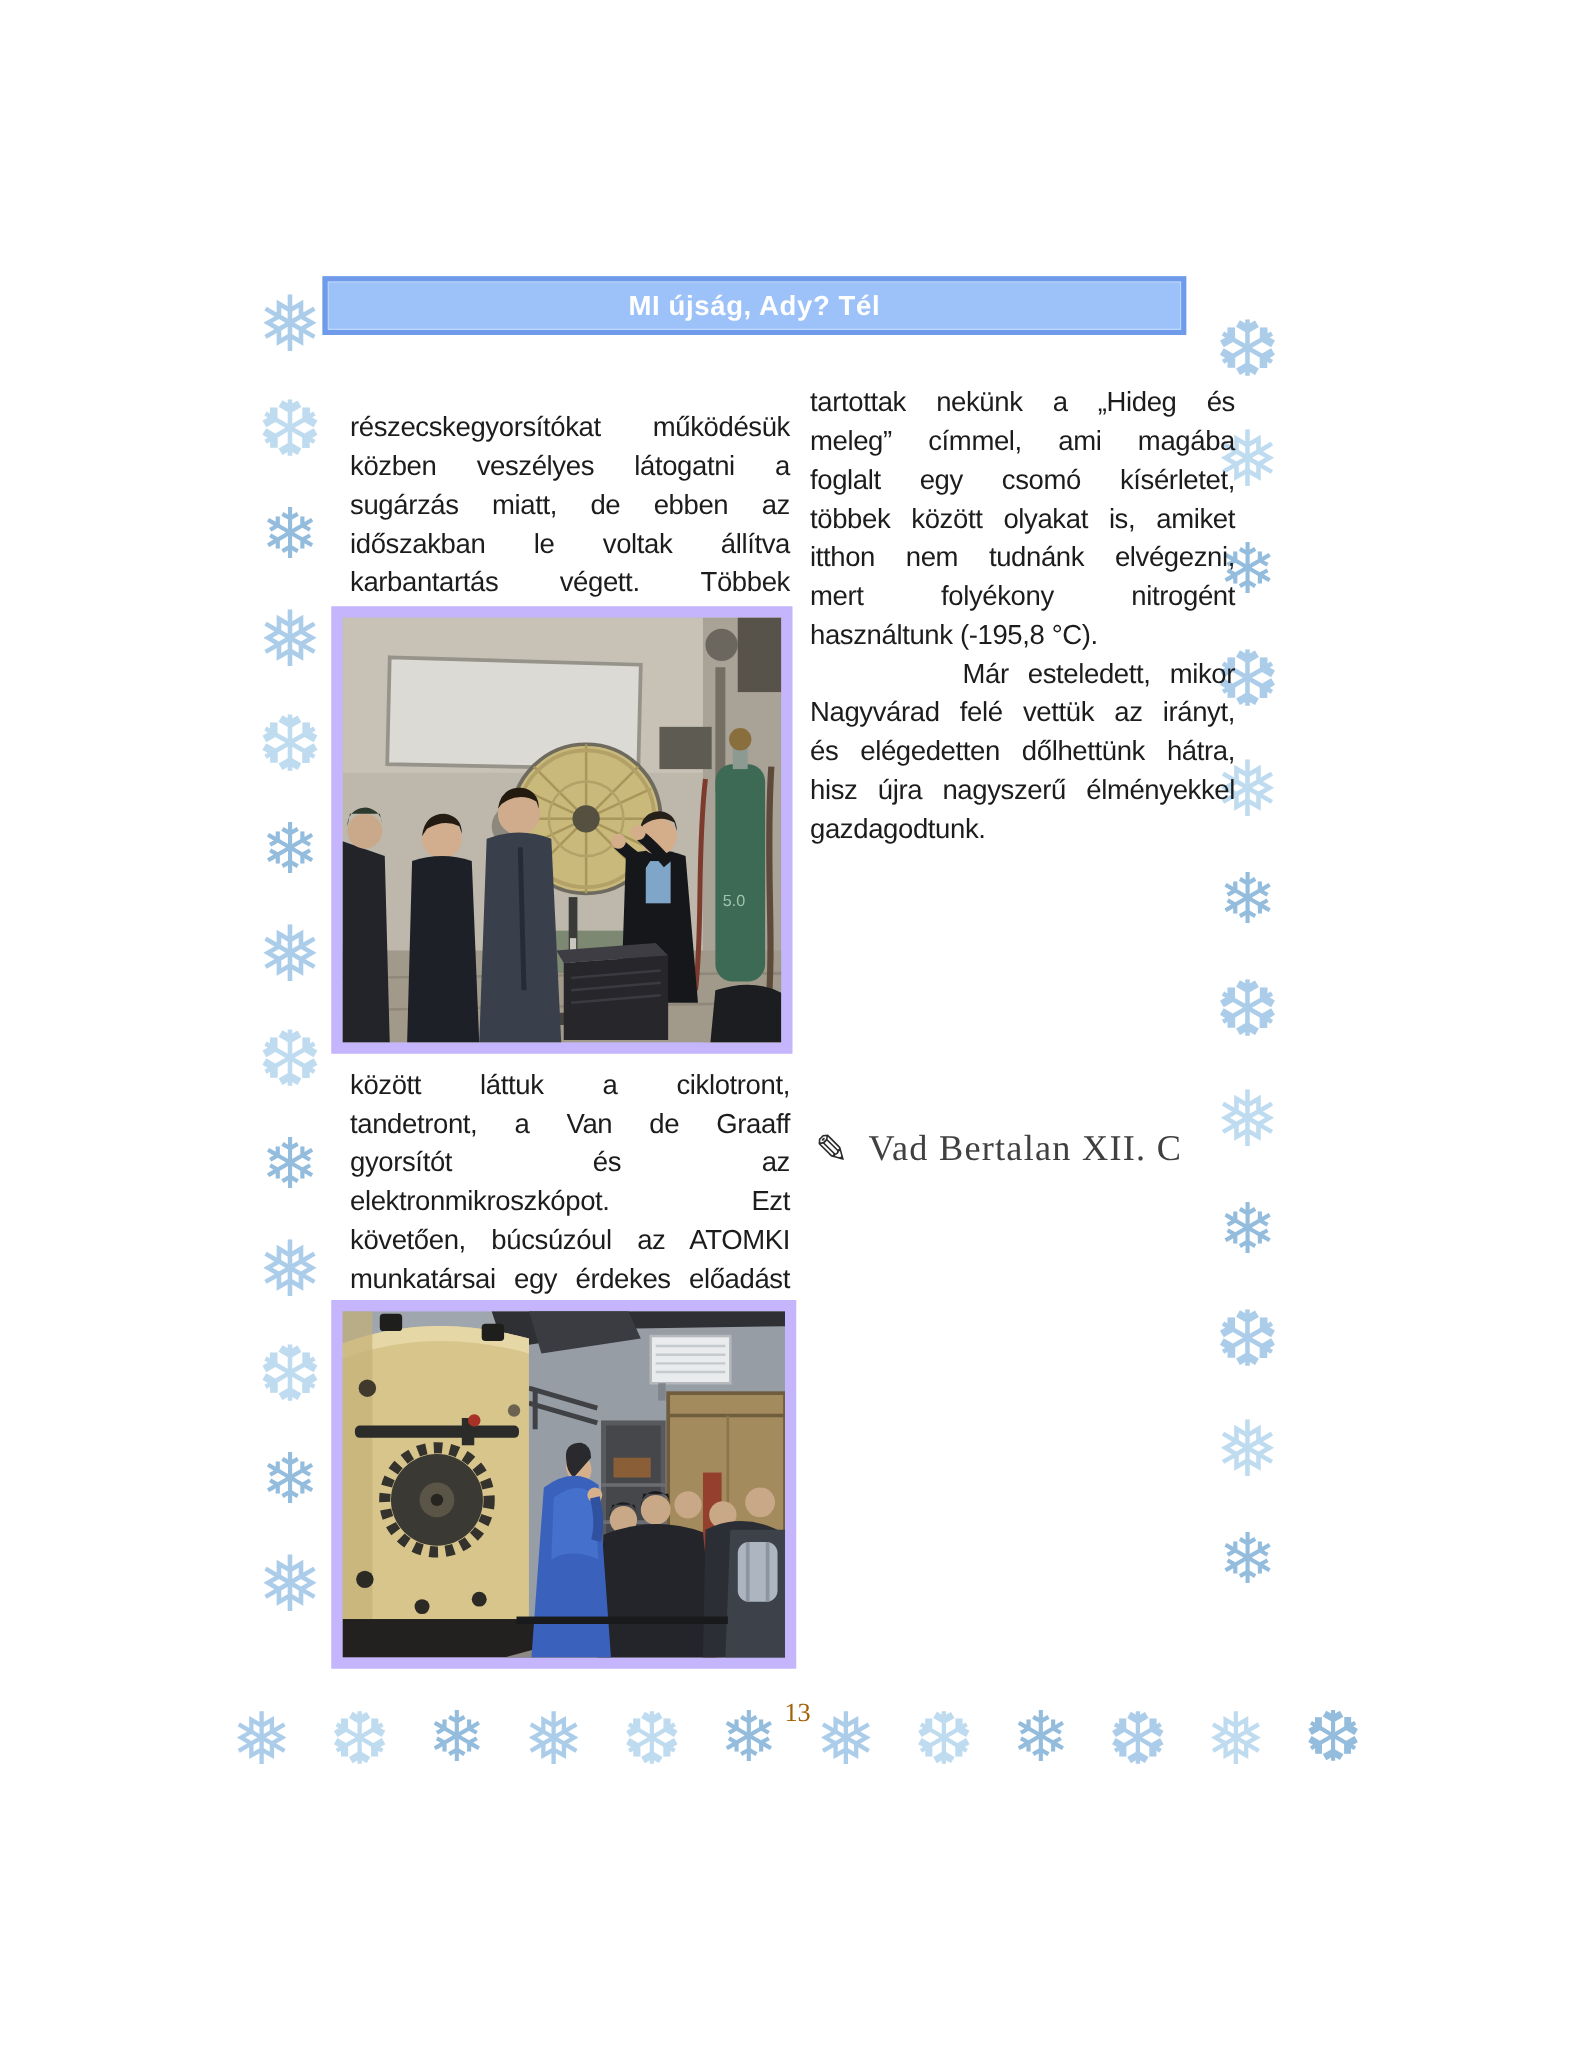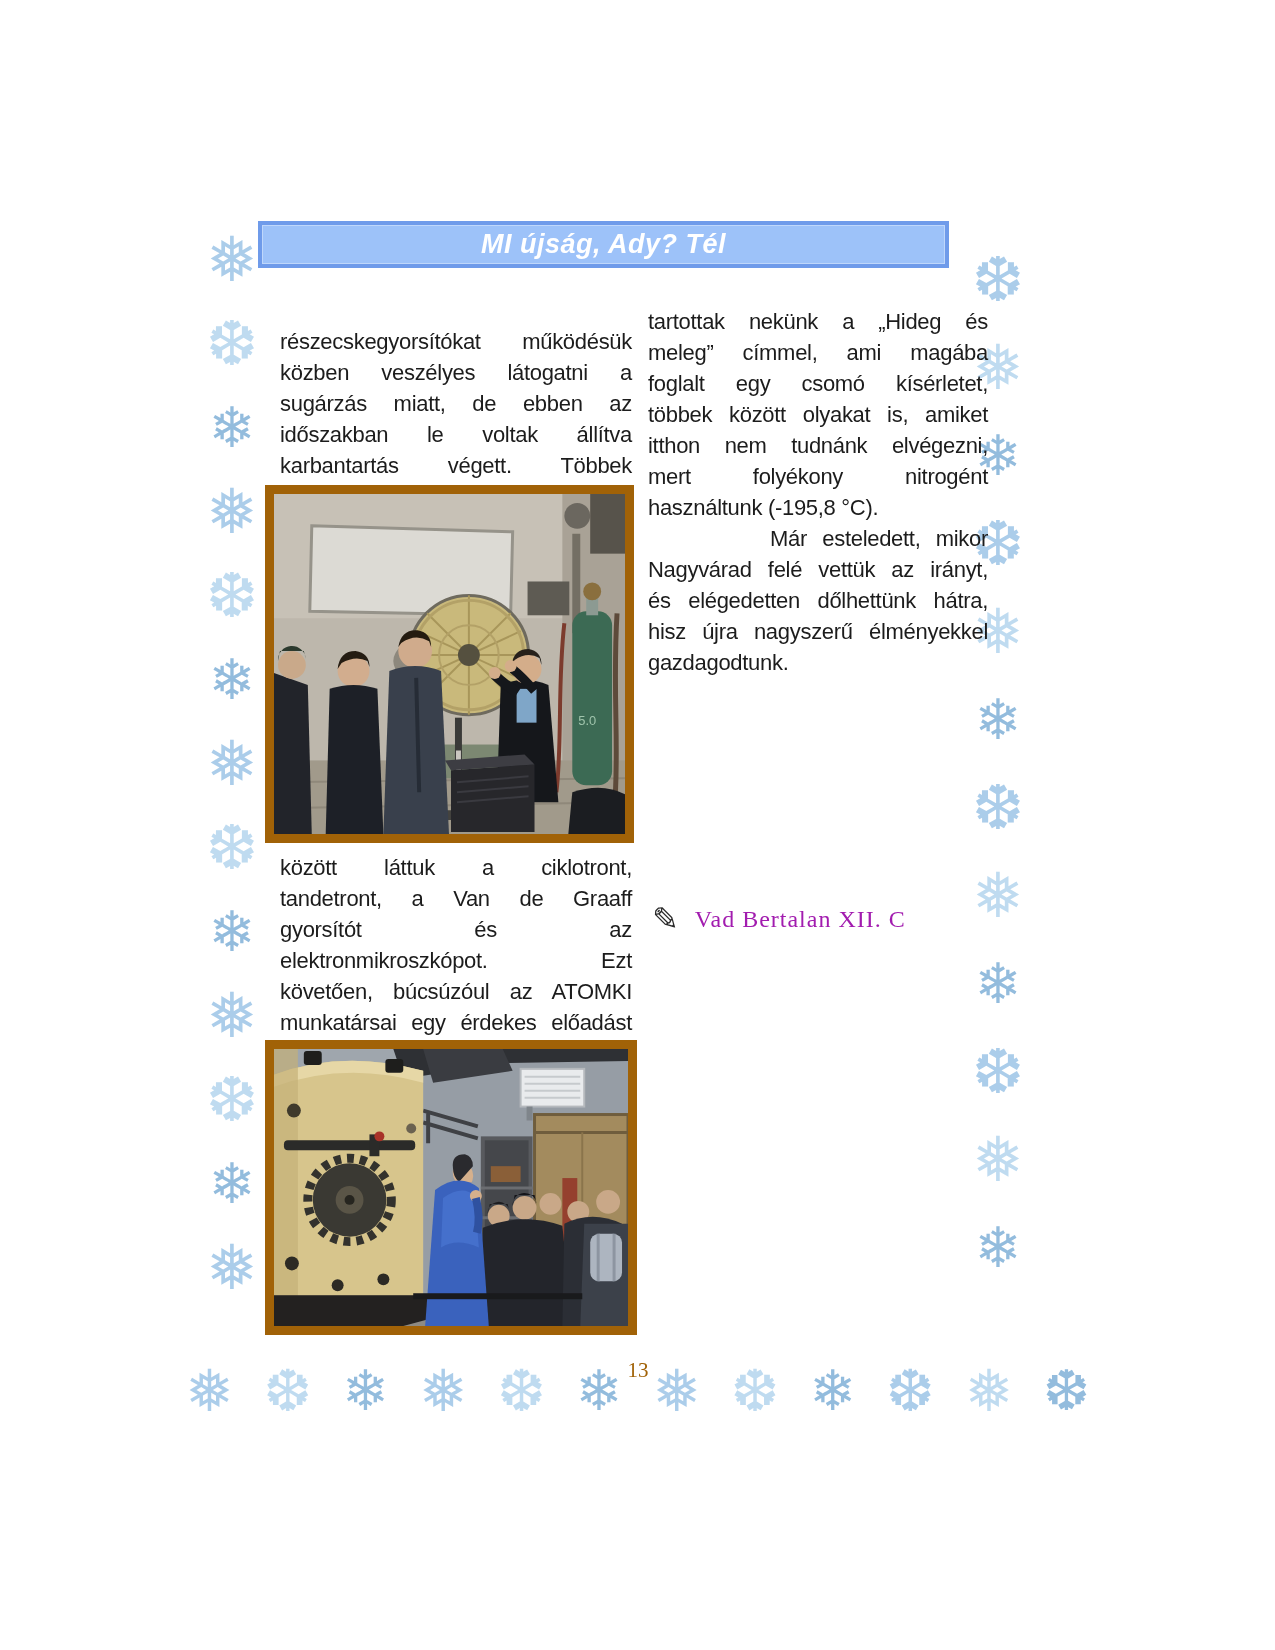--- a/index.html
+++ b/index.html
@@ -26,48 +26,48 @@
   
   .banner {
     position:absolute; left:258px; top:221px; width:691px; height:47px;
     box-sizing:border-box;
     background:var(--banner-fill,#9dc2f9);
     border:4px solid var(--banner-border,#6f9bea);
     box-shadow:inset 0 0 0 1px rgba(255,255,255,.35);
     display:flex; align-items:center; justify-content:center; z-index:2;
   }
   .banner-title {
-    color:var(--banner-text,#ffffff); font-size:27px; font-weight:700; letter-spacing:.5px;font-style:italic;
+    color:var(--banner-text,#ffffff); font-size:22px; font-weight:700; letter-spacing:.5px;
   }
 
   
   .para {
     position:absolute; z-index:2;
     color:var(--body-text,#1c1c1c);
     font-size:22px; line-height:31px; letter-spacing:-0.3px;
   }
   .textline { text-align:justify; text-align-last:justify; white-space:nowrap; }
   .para.endpara .textline:last-child { text-align-last:left; }
 
   .col2wrap { position:absolute; left:648px; top:306px; width:340px; z-index:2; }
   .col2wrap .para { position:static; }
 
   
   .photo {
-    position:absolute; background:#a16207; padding:9px; box-sizing:border-box; z-index:2;
+    position:absolute; background:#c4b5fd; padding:9px; box-sizing:border-box; z-index:2;
   }
   .photo svg { display:block; width:100%; height:100%; }
 
   
   .signature {
     position:absolute; left:652px; top:896px; width:300px; height:46px;
     display:flex; align-items:center; gap:16px; z-index:2;
   }
   .pencil { font-family:"DejaVu Sans", sans-serif; font-size:32px; color:#2a2a2a; line-height:1; }
-  .sig-name { font-family:"Liberation Serif", serif; font-size:24px; color:#a21caf; letter-spacing:1px; }
+  .sig-name { font-family:"Liberation Serif", serif; font-size:29px; color:#404040; letter-spacing:1px; }
 
   
   .page-number {
     position:absolute; left:608px; top:1358px; width:60px; text-align:center;
     font-family:"Liberation Serif", serif; font-size:21px; color:#a16207; z-index:3;
   }
 </style>
 </head>
 <body>
 

